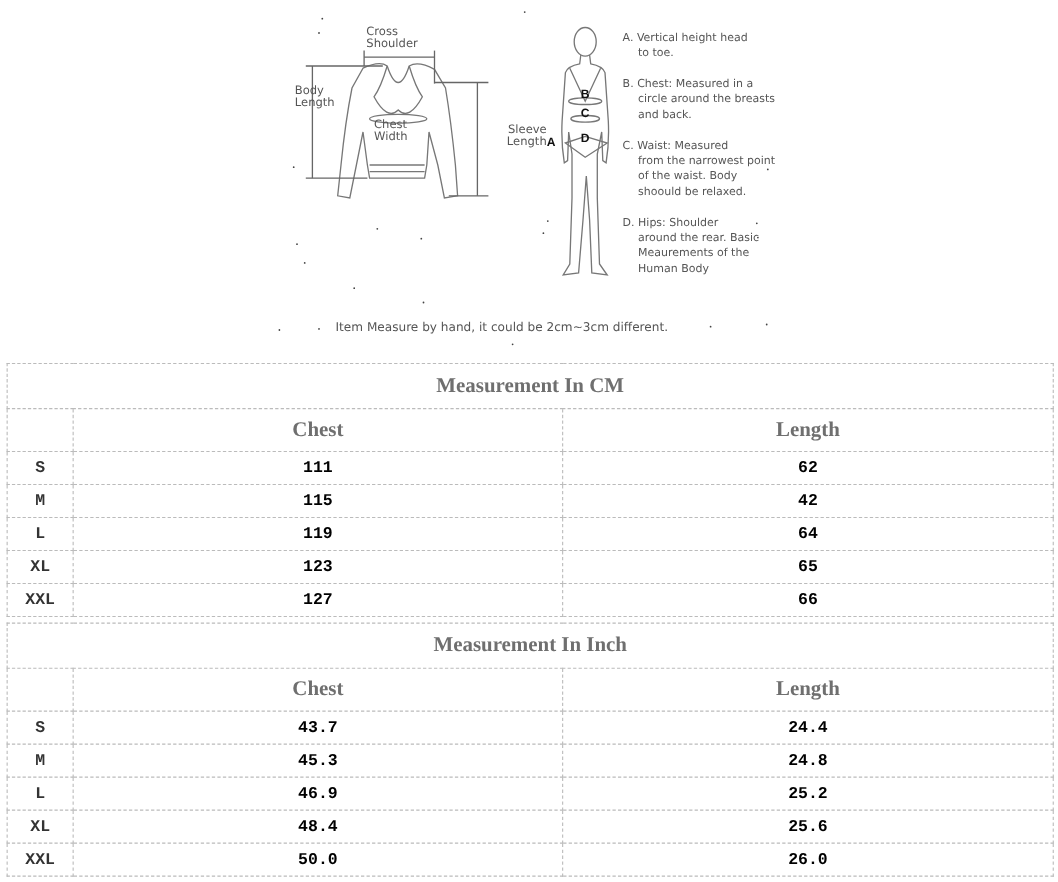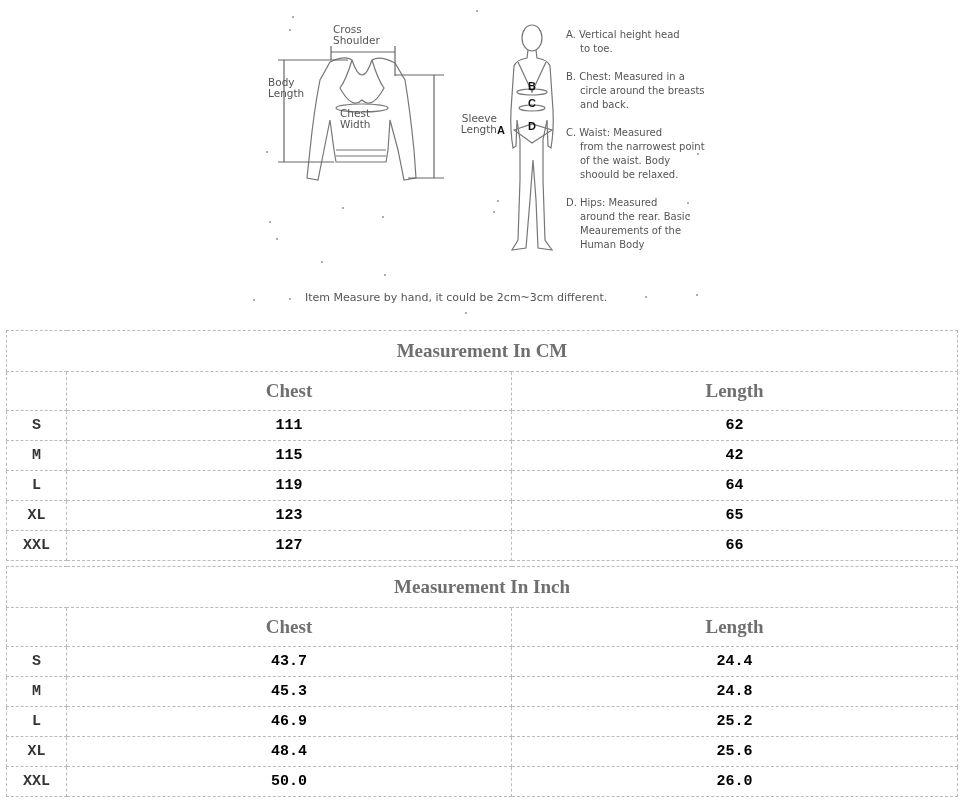--- a/index.html
+++ b/index.html
@@ -111,21 +111,21 @@
     </div>
     <div class="item">
       <div>B. Chest: Measured in a</div>
       <div class="body">circle around the breasts and back.</div>
     </div>
     <div class="item">
       <div>C. Waist: Measured</div>
       <div class="body">from the narrowest point of the waist. Body shoould be relaxed.</div>
     </div>
     <div class="item">
-      <div>D. Hips: Measured</div>
+      <div>D. Hips: Shoulder</div>
       <div class="body">around the rear. Basic Meaurements of the Human Body</div>
     </div>
   </div>
 
   <div class="note">Item Measure by hand, it could be 2cm~3cm different.</div>
 </div>
 
 <table class="sz" id="t-cm">
   <colgroup>
       <col style="width:60px">

